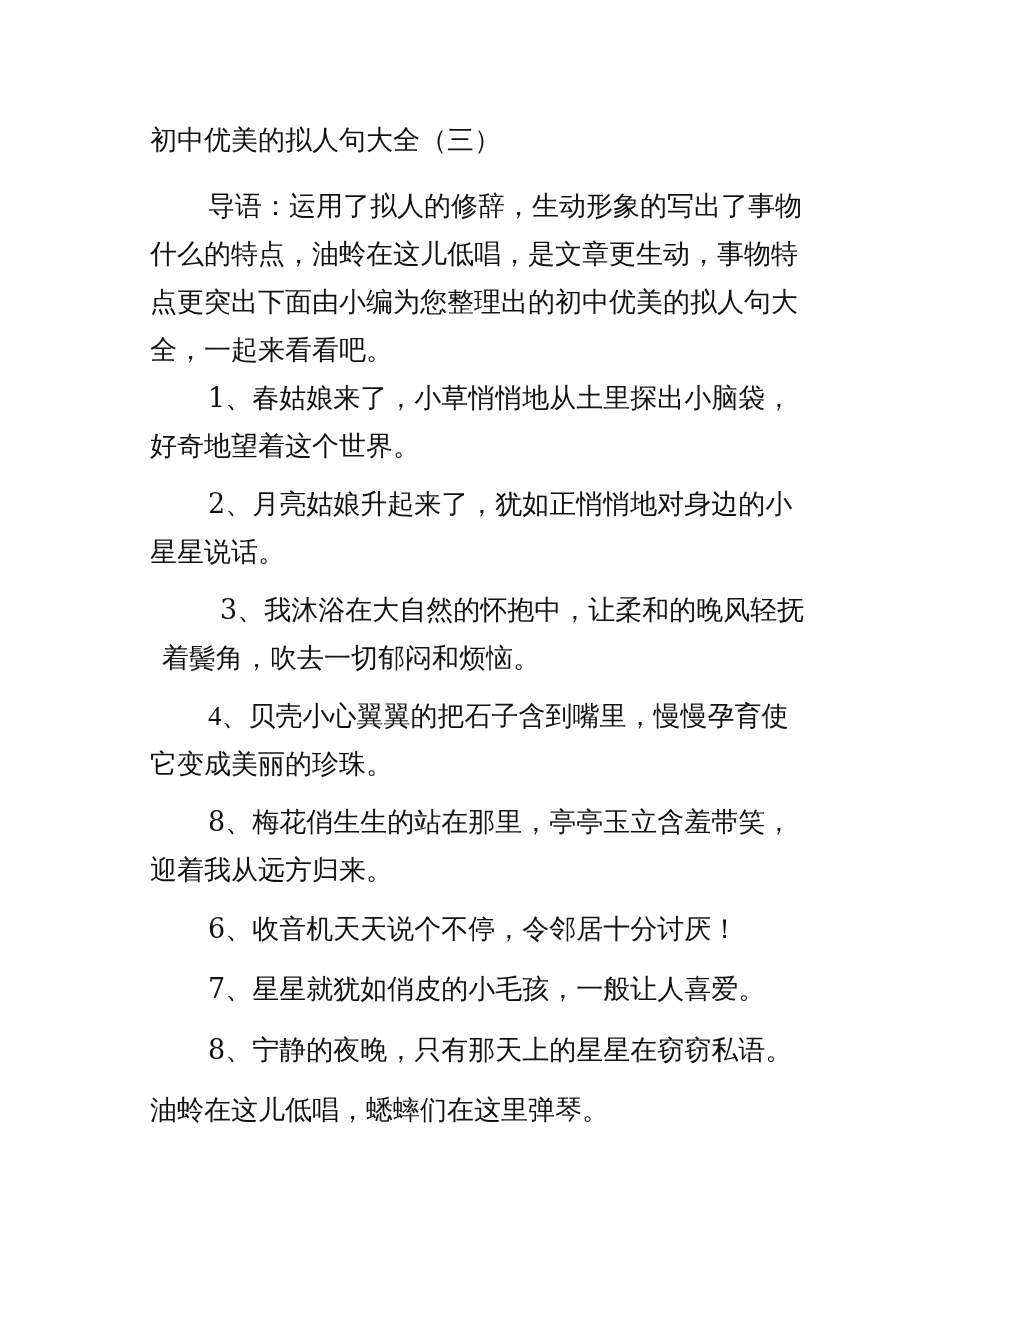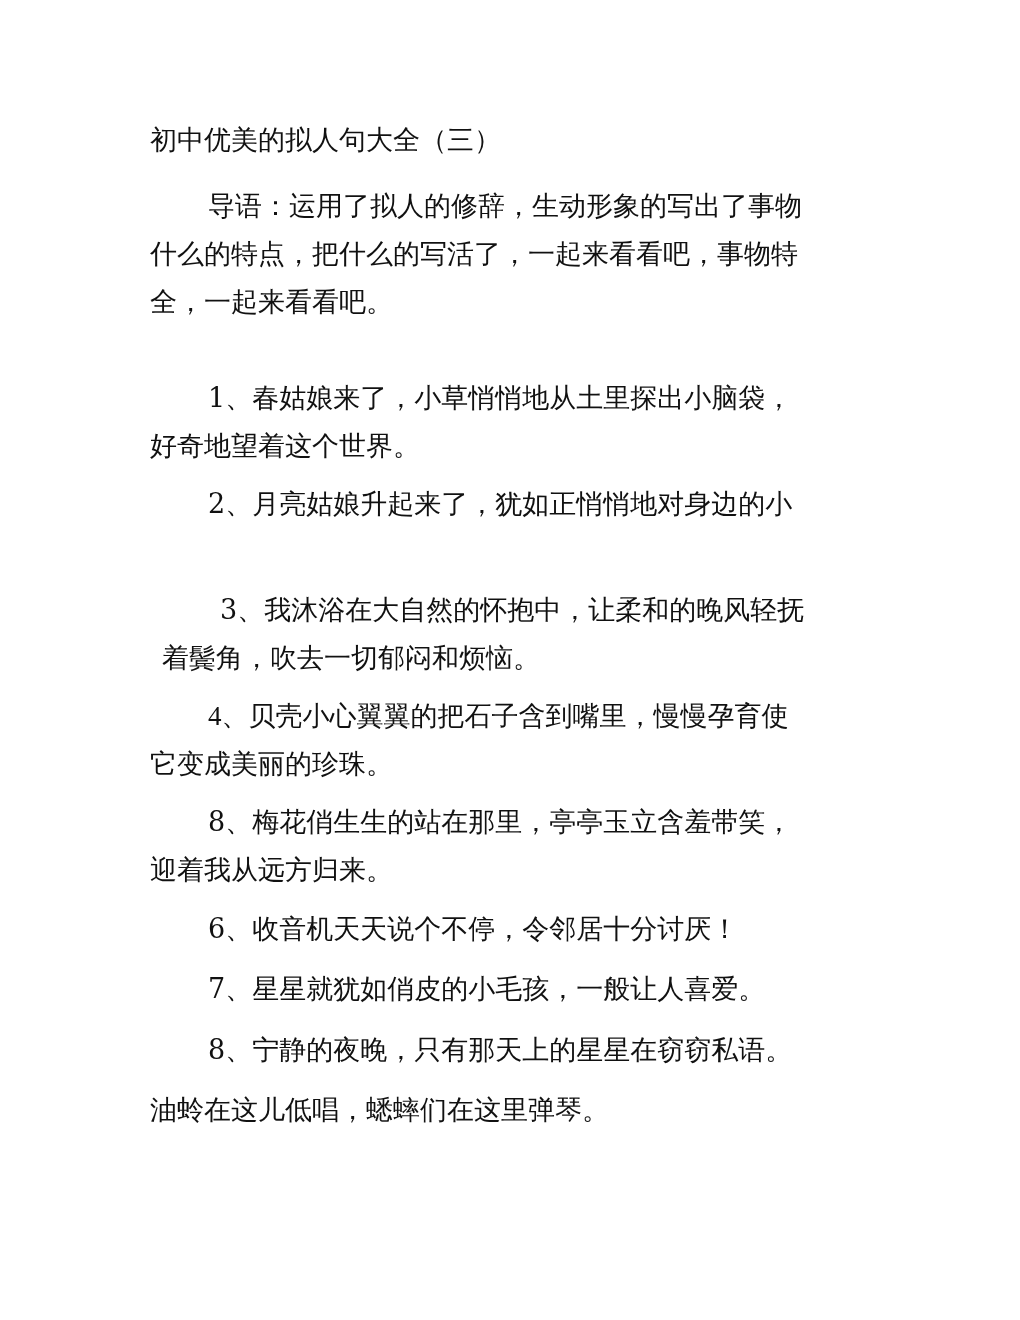--- a/index.html
+++ b/index.html
@@ -46,31 +46,33 @@
     }
   </style>
 </head>
 <body>
 
 <div class="page">
   <div class="title">初中优美的拟人句大全（三）</div>
 
   <div class="para" style="top:182px;">
     <span class="line indent">导语：运用了拟人的修辞，生动形象的写出了事物</span>
-    <span class="line">什么的特点，把什么的写活了，一起来看看吧，事物特</span>
+    <span class="line">什么的特点，油蛉在这儿低唱，是文章更生动，事物特</span>
+    <span class="line">点更突出下面由小编为您整理出的初中优美的拟人句大</span>
     <span class="line">全，一起来看看吧。</span>
   </div>
 
   <div class="para" style="top:374px;">
     <span class="line indent">1、春姑娘来了，小草悄悄地从土里探出小脑袋，</span>
     <span class="line">好奇地望着这个世界。</span>
   </div>
 
   <div class="para" style="top:480px;">
     <span class="line indent">2、月亮姑娘升起来了，犹如正悄悄地对身边的小</span>
+    <span class="line">星星说话。</span>
   </div>
 
   <div class="para" style="top:586px;margin-left:12px;">
     <span class="line indent">3、我沐浴在大自然的怀抱中，让柔和的晚风轻抚</span>
     <span class="line">着鬓角，吹去一切郁闷和烦恼。</span>
   </div>
 
   <div class="para" style="top:692px;font-family:Liberation Serif, serif;">
     <span class="line indent">4、贝壳小心翼翼的把石子含到嘴里，慢慢孕育使</span>
     <span class="line">它变成美丽的珍珠。</span>

